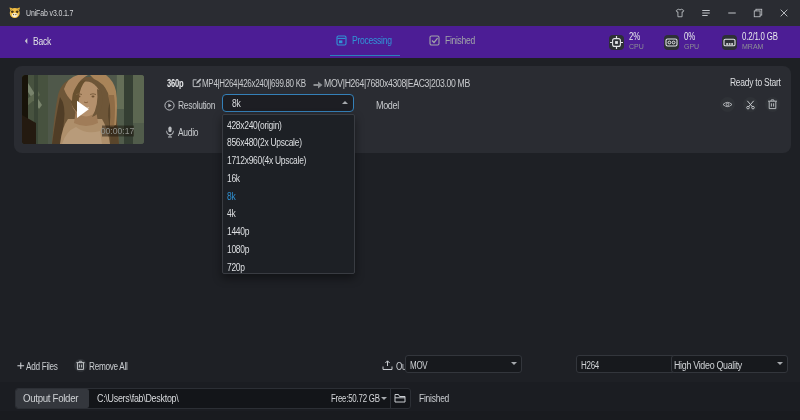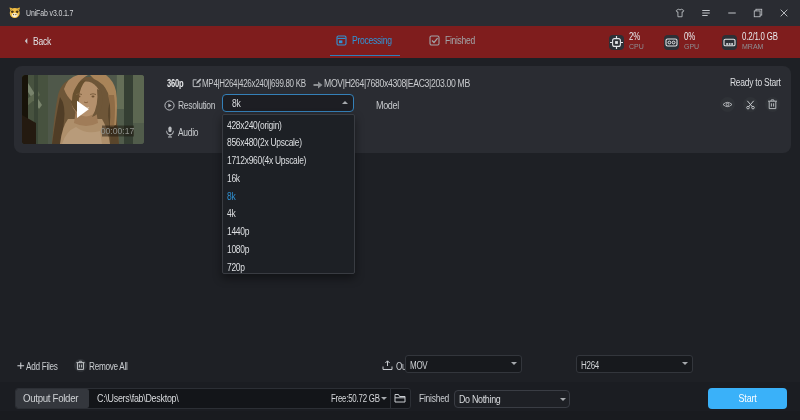--- a/index.html
+++ b/index.html
@@ -5,21 +5,21 @@
   * { margin:0; padding:0; box-sizing:border-box; }
   html,body { width:800px; height:420px; overflow:hidden; }
   body { background:#1e2025; font-family:"Liberation Sans", sans-serif; color:#dfe1e4; position:relative; }
   .abs { position:absolute; }
   
   #titlebar { position:absolute; left:0; top:0; width:800px; height:26px; background:#2a2c32; }
   #logo { position:absolute; left:9px; top:6.5px; }
   #apptitle { position:absolute; left:25.5px; top:7.5px; font-size:8.5px; letter-spacing:-0.15px; color:#d4d6d9; transform:scaleX(0.82); transform-origin:left center; }
   .winicon { position:absolute; top:8px; width:10px; height:10px; color:#c2c5c9; }
   
-  #nav { position:absolute; left:0; top:26px; width:800px; height:32px; background:#7f1d1d; }
+  #nav { position:absolute; left:0; top:26px; width:800px; height:32px; background:#4c1d95; }
   #back { position:absolute; left:32.5px; top:8.5px; font-size:10.5px; letter-spacing:-0.3px; color:#dfe1e4; transform:scaleX(0.81); transform-origin:left center; }
   #backarr { position:absolute; left:-10px; top:3.5px; width:0; height:0; border-right:3.5px solid #c9ccd0; border-top:3px solid transparent; border-bottom:3px solid transparent; }
   .tab { position:absolute; top:8px; font-size:10.5px; letter-spacing:-0.35px; }
   #tab1 { left:352px; color:#3094d6; transform:scaleX(0.82); transform-origin:left center; }
   #tab2 { left:445px; color:#a2a5a9; transform:scaleX(0.81); transform-origin:left center; }
   #underline { position:absolute; left:330px; top:28.5px; width:70px; height:1.5px; background:#2c80bb; }
   .meterbox { position:absolute; top:8.5px; width:15px; height:15px; background:#2d3036; border-radius:4px; color:#e3e5e8; }
   .meterval { position:absolute; top:5px; font-size:10px; letter-spacing:-0.2px; color:#e8eaed; transform:scaleX(0.78); transform-origin:left center; }
   .meterlab { position:absolute; top:17px; font-size:7px; color:#8d9095; }
   
@@ -279,35 +279,34 @@
   <div class="tbtxt" style="left:396px">Output</div>
 
   <div class="darksel" style="left:405px">
       <span class="st" style="position:absolute; left:4px; top:3.5px; transform:scaleX(0.8); transform-origin:left center; display:inline-block;">MOV</span>
       <span class="arr" style="right:4px;"></span>
     </div>
   <div class="darksel" style="left:576px">
       <span class="st" style="position:absolute; left:4px; top:3.5px; transform:scaleX(0.8); transform-origin:left center; display:inline-block;">H264</span>
       <span class="arr" style="right:4px;"></span>
     </div>
+  <div class="darksel" style="left:670.5px">
+      <span class="st" style="position:absolute; left:2.5px; top:3.5px; transform:scaleX(0.89); transform-origin:left center; display:inline-block; white-space:nowrap;">High Video Quality</span>
+      <span class="arr" style="right:4px;"></span>
+    </div>
 </div>
 
 <div id="bottombar">
   <div id="pathctl">
     <div id="ofbtn"><span>Output Folder</span></div>
     <div id="path">C:\Users\fab\Desktop\</div>
     <div id="free">Free:50.72 GB</div>
     <span class="arr" style="right:23px; top:9px;"></span>
     <div id="fsep"></div>
     <svg class="abs" style="right:4px; top:4px" width="12" height="11" viewBox="0 0 12 11" fill="none" stroke="#c9ccd0" stroke-width="1">
       <path d="M1 2.5 L1 9 L11 9 L11 3.5 L5.5 3.5 L4.5 1.5 L1 1.5 Z"></path>
       <line x1="1" y1="4.8" x2="11" y2="4.8"></line>
     </svg>
   </div>
   <div id="finishedlab">Finished</div>
-  <div class="sel" style="left:454px; top:8px; width:116px; height:18px; background:#1e2025;">
-    <span class="st" style="left:3.5px; transform:translateY(-50%) scaleX(0.89);">Do Nothing</span>
-      <span class="arr" style="right:3px;"></span>
-  </div>
-  <div id="start"><span>Start</span></div>
 </div>
 
 <div style="position:absolute; left:0; top:410.5px; width:800px; height:9.5px; background:#191b1f;"></div>
 
 </body></html>

